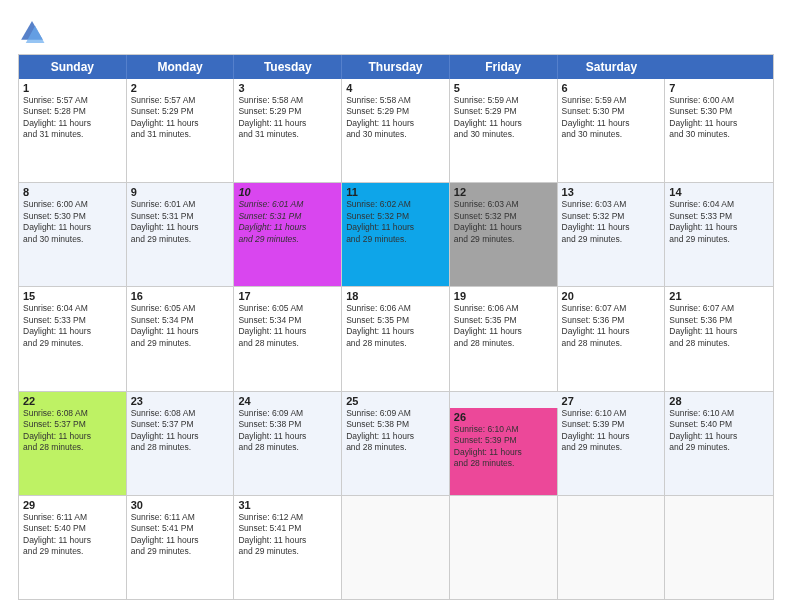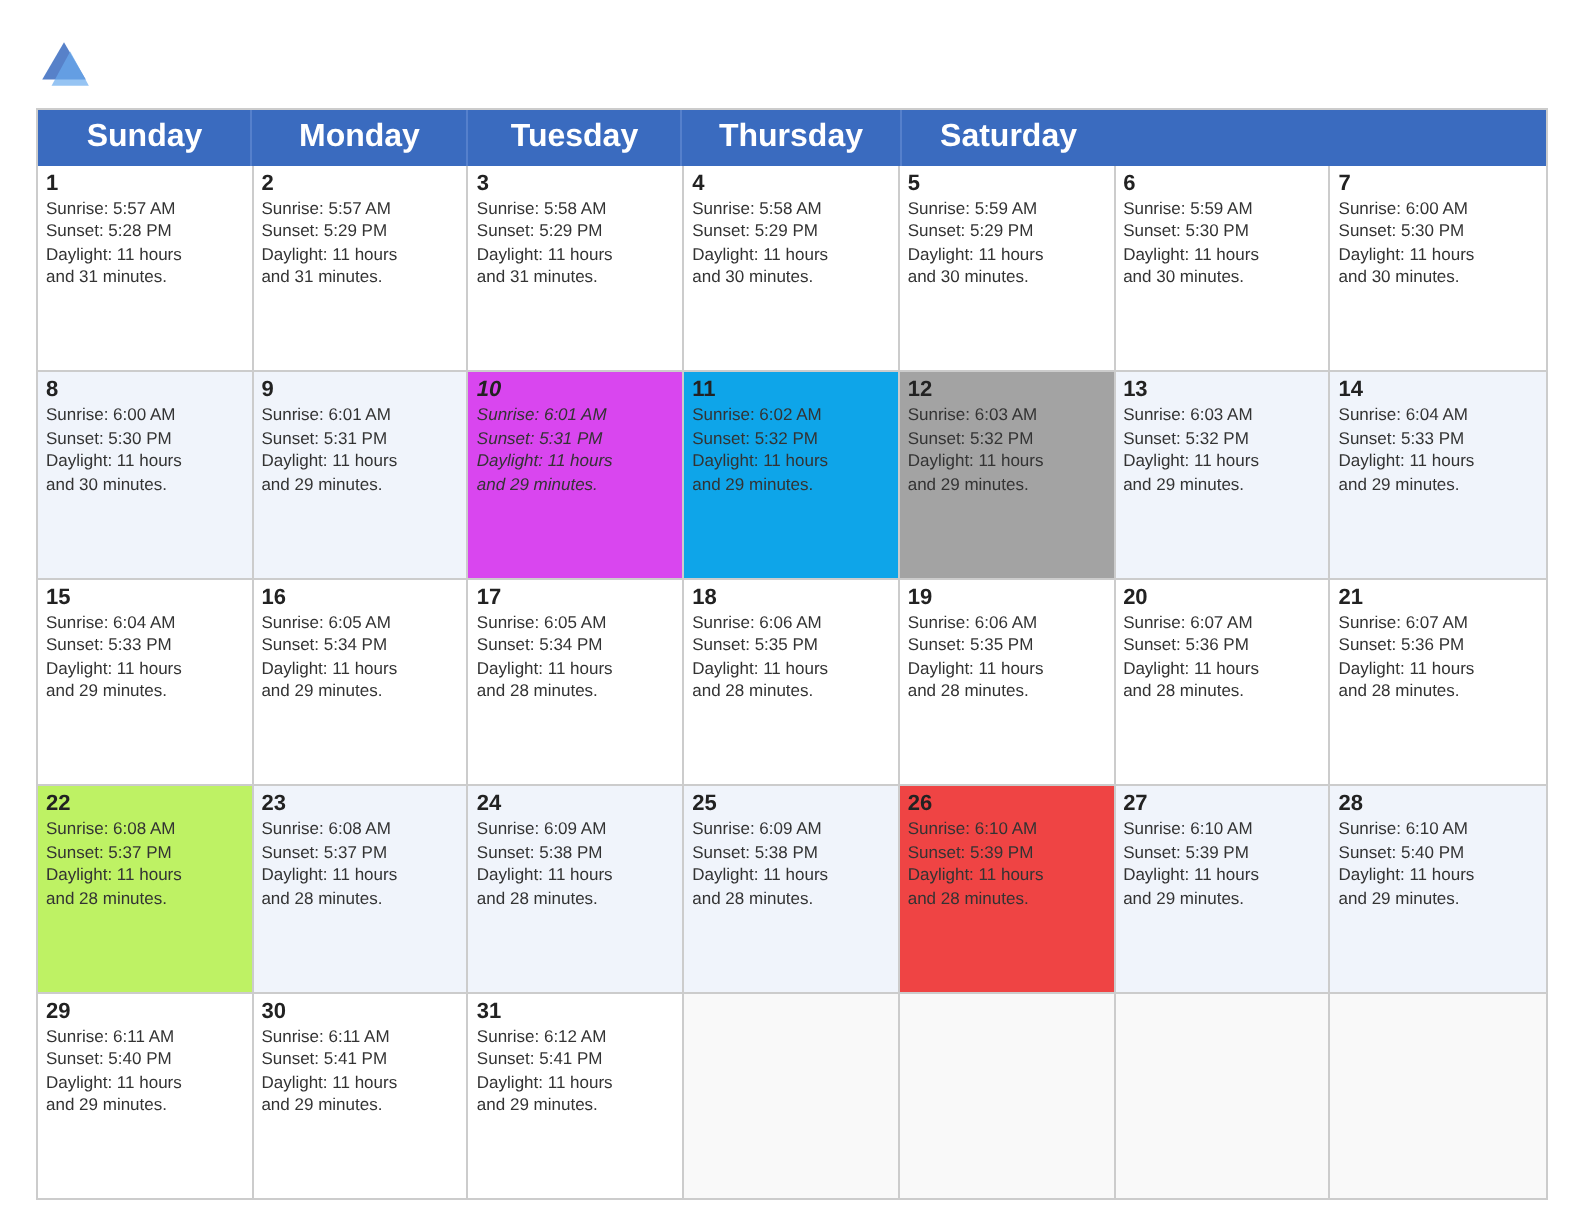--- a/index.html
+++ b/index.html
@@ -64,21 +64,21 @@
       flex-direction: column;
       border: 1px solid #ccc;
     }
     .cal-header-row {
       display: grid;
       grid-template-columns: repeat(7, 1fr);
       background: #3a6bbf;
     }
     .cal-header-cell {
       color: #fff;
-      font-size: 16px;
+      font-size: 12px;
       font-weight: bold;
       text-align: center;
       padding: 5px 18px;
       border-right: 1px solid #5580cc;
     }
     .cal-header-cell:last-child { border-right: none; }
     .cal-body {
       flex: 1;
       display: flex;
       flex-direction: column;
@@ -136,20 +136,21 @@
       <div class="cal-subtitle"></div>
     </div>
   </div>
 
   <div class="calendar">
     <div class="cal-header-row">
     <div class="cal-header-cell">Sunday</div>
         <div class="cal-header-cell">Monday</div>
         <div class="cal-header-cell">Tuesday</div>
         <div class="cal-header-cell">Thursday</div>
+        <div class="cal-header-cell">Friday</div>
         <div class="cal-header-cell">Saturday</div>
       </div>
 
     <div class="cal-body">
     <div class="cal-week">
           <div class="cal-cell">
             <span class="day-num">1</span>
             <div class="day-info" style="white-space: pre-line;">Sunrise: 5:57 AM
 Sunset: 5:28 PM
 Daylight: 11 hours
@@ -322,21 +323,21 @@
 Daylight: 11 hours
 and 28 minutes.</div>
           </div>
           <div class="cal-cell alt-row" style="background: rgb(240, 244, 251);">
             <span class="day-num">25</span>
             <div class="day-info" style="white-space: pre-line;">Sunrise: 6:09 AM
 Sunset: 5:38 PM
 Daylight: 11 hours
 and 28 minutes.</div>
           </div>
-          <div class="cal-cell alt-row" style="background: #ef4444;">
+          <div class="cal-cell alt-row" style="background: #ec4899; margin-top: 16px;">
             <span class="day-num">26</span>
             <div class="day-info" style="white-space: pre-line;">Sunrise: 6:10 AM
 Sunset: 5:39 PM
 Daylight: 11 hours
 and 28 minutes.</div>
           </div>
           <div class="cal-cell alt-row" style="background: rgb(240, 244, 251);">
             <span class="day-num">27</span>
             <div class="day-info" style="white-space: pre-line;">Sunrise: 6:10 AM
 Sunset: 5:39 PM

